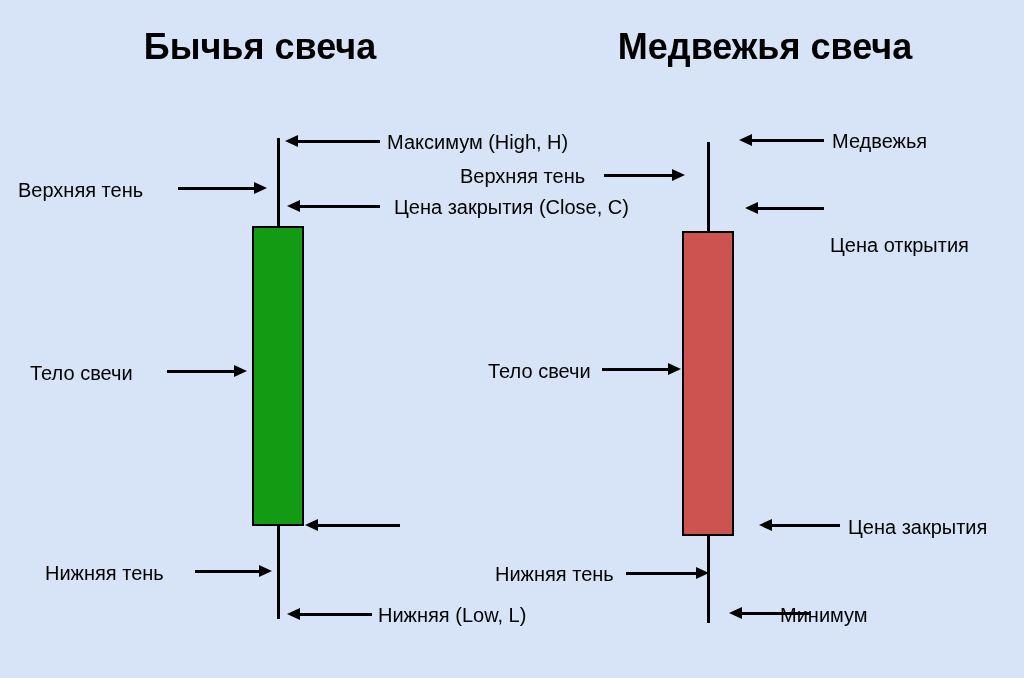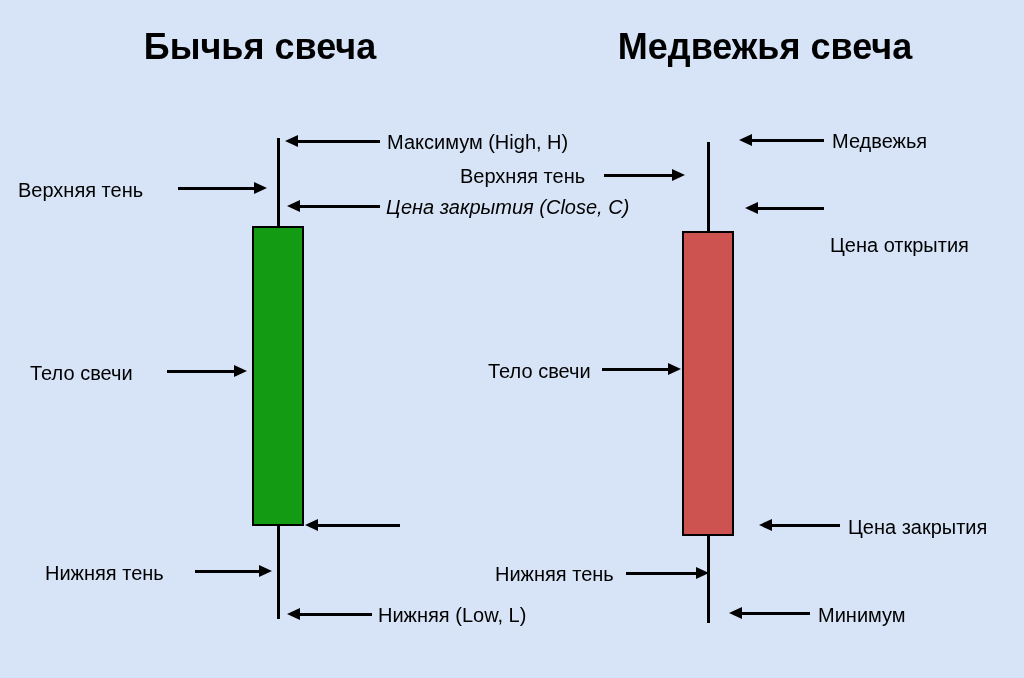--- a/index.html
+++ b/index.html
@@ -76,21 +76,21 @@
   <div class="candle-body" style="left: 252px; top: 226px; height: 300px; background-color: rgb(20, 155, 20);"></div>
   <div class="wick" style="left:277px; top:524px; height:95px;"></div>
 
   <div class="arrow point-left" style="left:298px; top:140px; width:82px;"></div>
   <div class="label" style="left:387px; top:131px;">Максимум (High, H)</div>
 
   <div class="label" style="left:18px; top:179px;">Верхняя тень</div>
   <div class="arrow point-right" style="left:178px; top:187px; width:76px;"></div>
 
   <div class="arrow point-left" style="left:300px; top:205px; width:80px;"></div>
-  <div class="label" style="left:386px; top:196px;font-style:italic;">Цена закрытия (Close, C)</div>
+  <div class="label" style="left:394px; top:196px;">Цена закрытия (Close, C)</div>
 
   <div class="label" style="left:30px; top:362px;">Тело свечи</div>
   <div class="arrow point-right" style="left:167px; top:370px; width:67px;"></div>
 
   <div class="arrow point-left" style="left:318px; top:524px; width:82px;"></div>
 
   <div class="label" style="left:45px; top:562px;">Нижняя тень</div>
   <div class="arrow point-right" style="left:195px; top:570px; width:64px;"></div>
 
   <div class="arrow point-left" style="left:300px; top:613px; width:72px;"></div>
@@ -112,15 +112,15 @@
   <div class="label" style="left:488px; top:360px;">Тело свечи</div>
   <div class="arrow point-right" style="left:602px; top:368px; width:66px;"></div>
 
   <div class="arrow point-left" style="left:772px; top:524px; width:68px;"></div>
   <div class="label" style="left:848px; top:516px;">Цена закрытия</div>
 
   <div class="label" style="left:495px; top:563px;">Нижняя тень</div>
   <div class="arrow point-right" style="left:626px; top:572px; width:70px;"></div>
 
   <div class="arrow point-left" style="left:742px; top:612px; width:68px;"></div>
-  <div class="label" style="left:818px; top:604px;">Минимум</div>
+  <div class="label" style="left:780px; top:604px;">Минимум</div>
 
 </div>
 
 </body></html>

